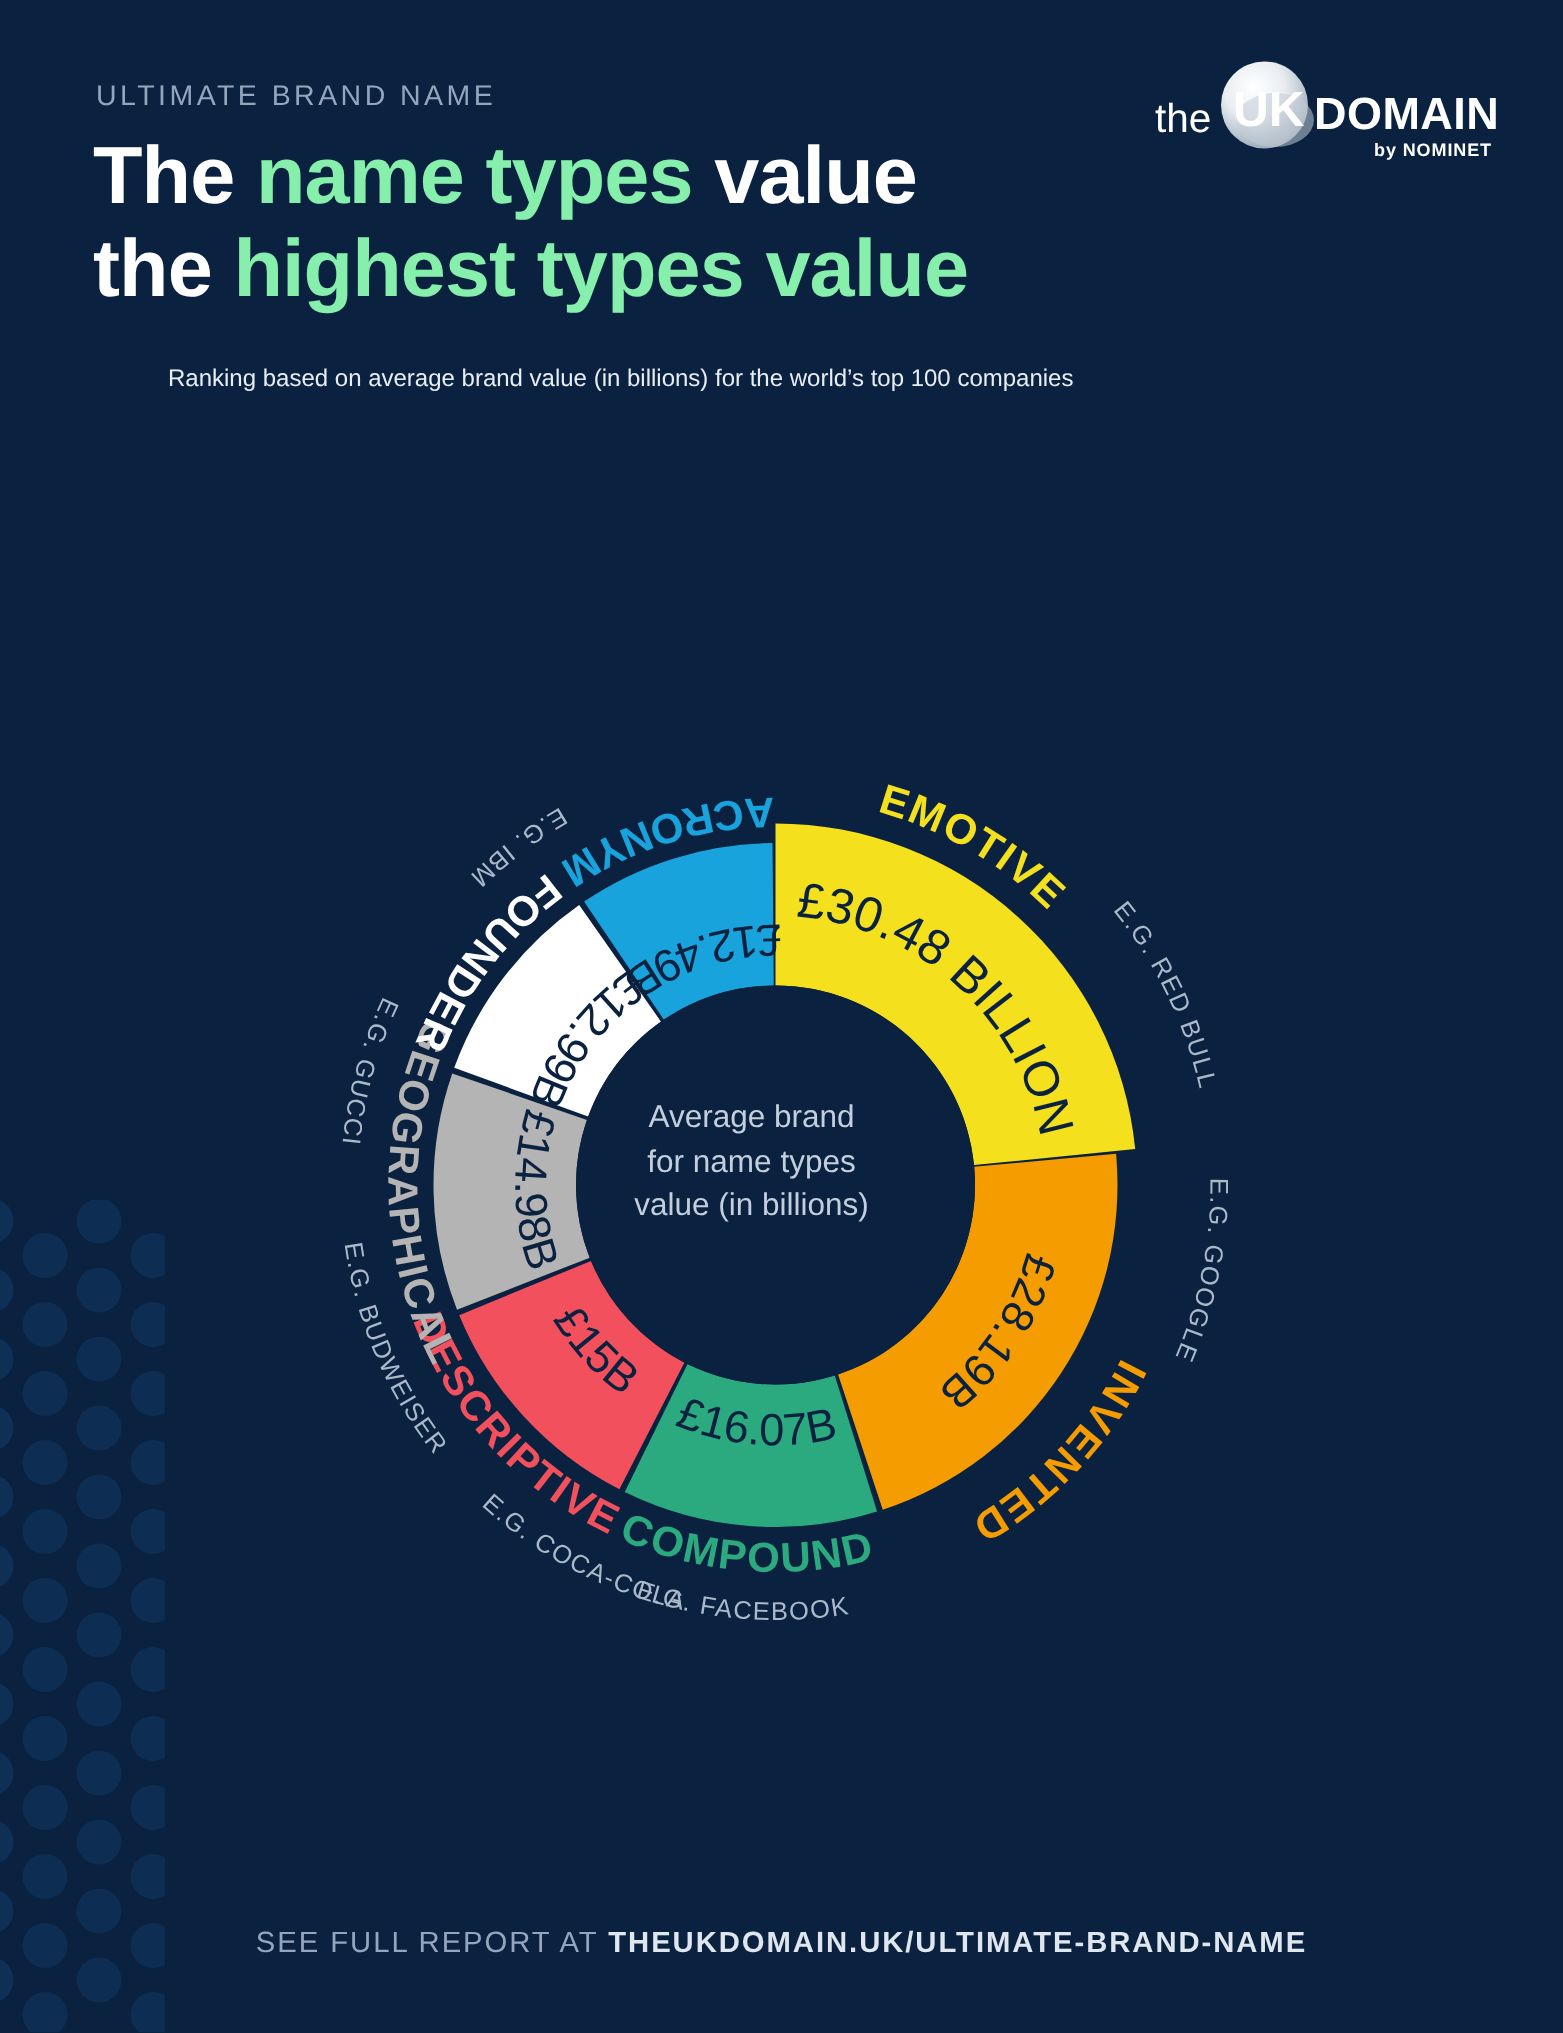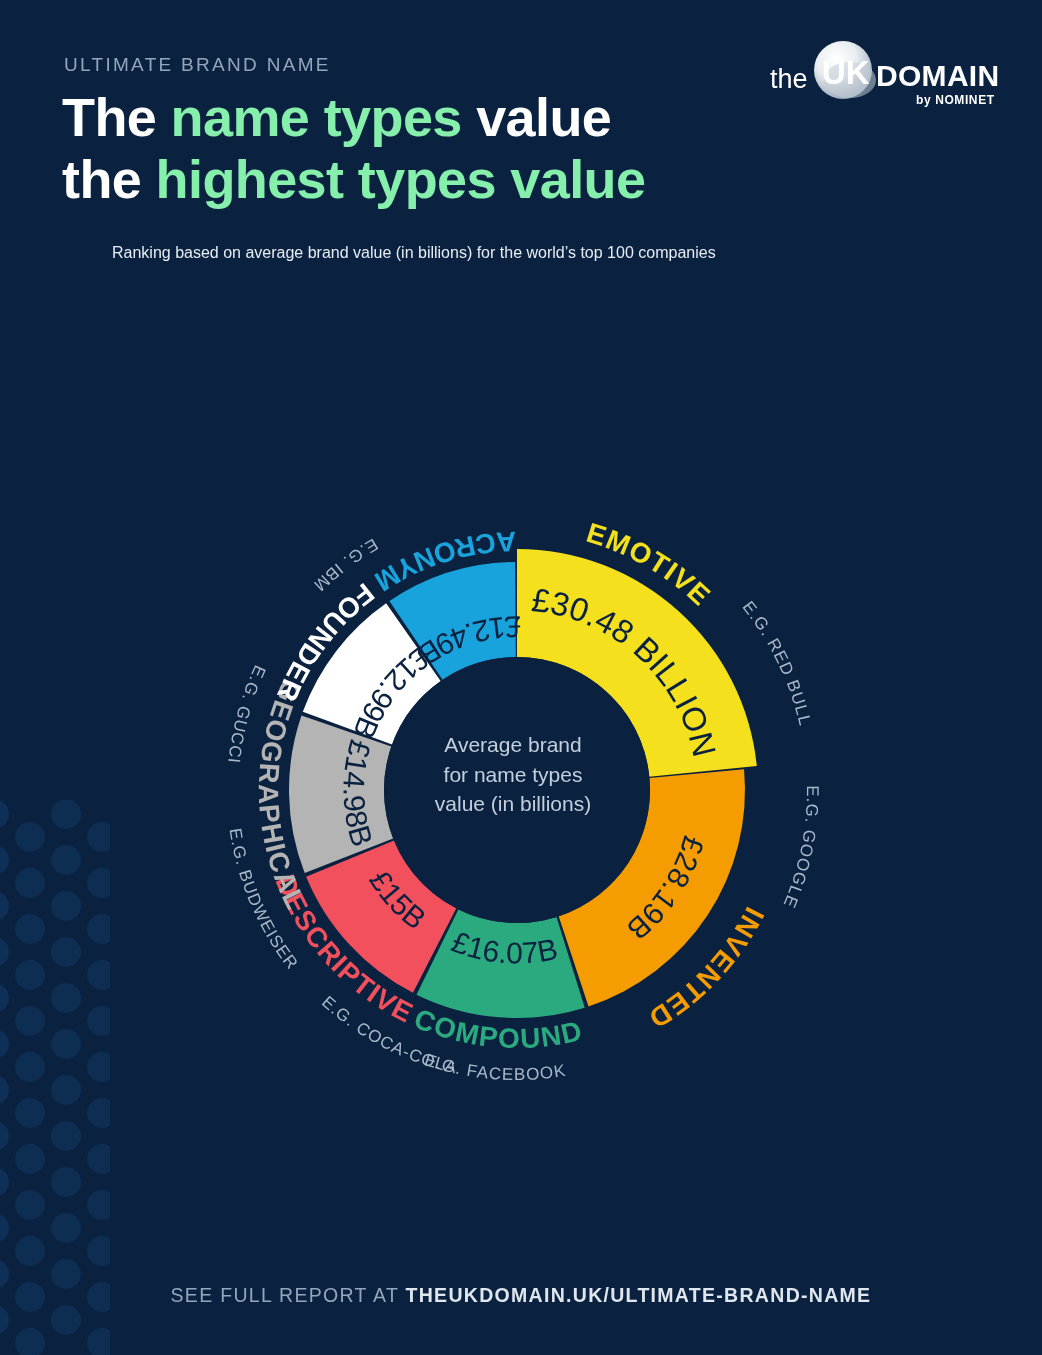--- a/index.html
+++ b/index.html
@@ -28,21 +28,21 @@
     font-size:16px; line-height:31px; color:#e8edf3; font-weight:400;margin-left:48px;
   }
 
   
   #logo { position:absolute; right:34px; top:36px; width:240px; height:72px; }
 
   
   #chart { position:absolute; left:0px; top:330px; width:1042px; height:930px; }
 
   .center-text {
-    position:absolute; left:368px; top:730px; width:290px;
+    position:absolute; left:356px; top:730px; width:290px;
     text-align:center; font-size:21px; line-height:29.5px; color:#c3cfdd;
   }
 
   
   .footer {
     position:absolute; left:0; top:1284px; width:1042px; text-align:center;
     font-size:19.5px; letter-spacing:1.3px; color:#93a6bd;
   }
   .footer b { color:#dfe6ee; font-weight:700; }
 </style>

